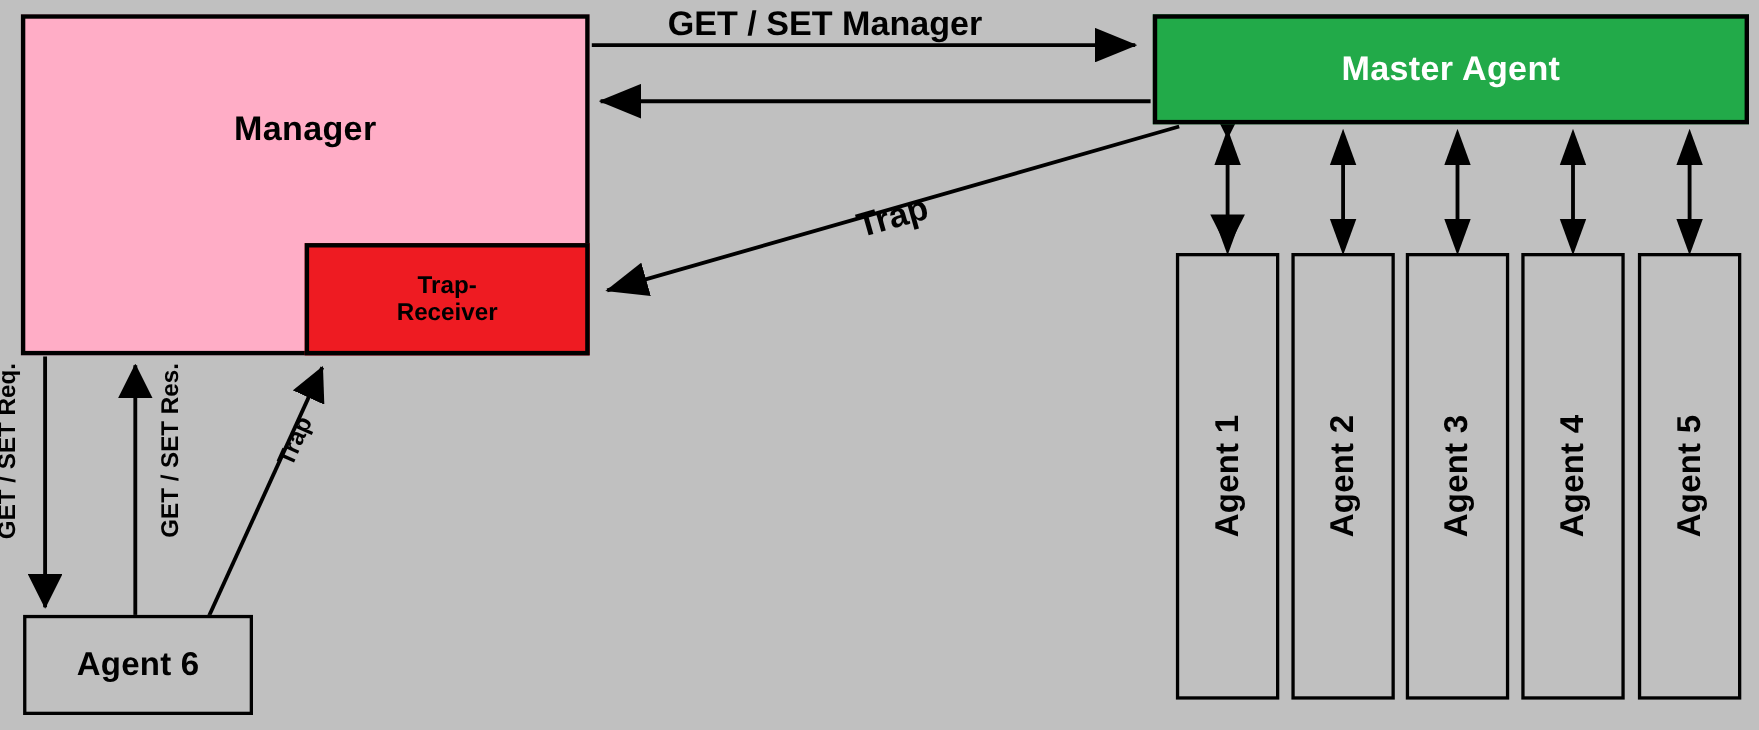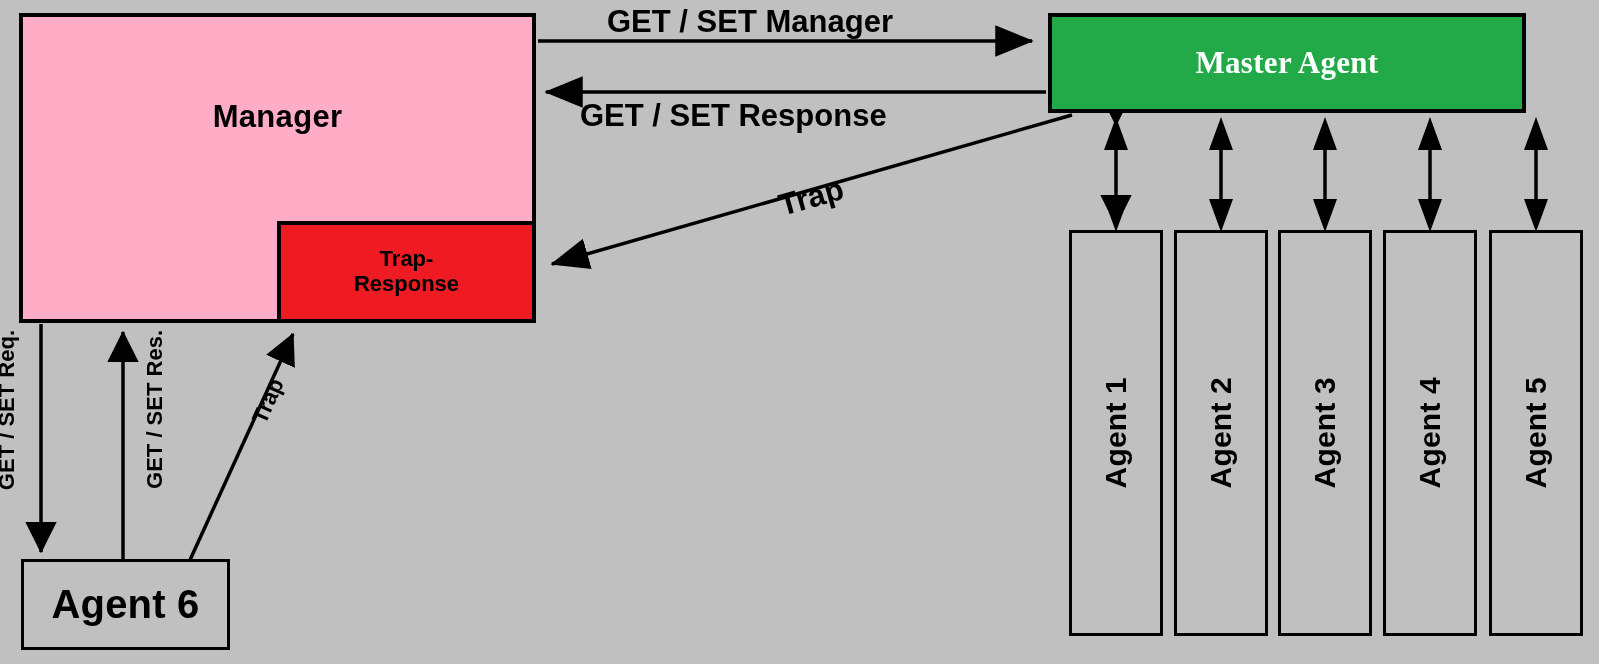--- a/index.html
+++ b/index.html
@@ -56,27 +56,26 @@
     height: 102px;
     background: #ee1b22;
     text-align: center;
     line-height: 1.12;
     font-size: 22px;
     color: #000;
   }
   #master-agent-box {
     left: 1048px;
     top: 13px;
-    width: 478px;
+    width: 542px;
     height: 100px;
     background: #22aa49;
     font-size: 31px;
     color: #ffffff;
     letter-spacing: 0.3px;
-    font-family: Liberation Serif, serif;
   }
   .agent-col {
     position: absolute;
     box-sizing: border-box;
     border: 3px solid #000;
     background: #c0c0c0;
     top: 230px;
     height: 406px;
     width: 94px;
     display: flex;
@@ -92,21 +91,21 @@
     white-space: nowrap;
     letter-spacing: 0.2px;
   }
   #agent6-box {
     left: 21px;
     top: 559px;
     width: 209px;
     height: 91px;
     background: #c0c0c0;
     border-width: 3px;
-    font-size: 40px;
+    font-size: 30px;
     color: #000;
     letter-spacing: 0.2px;
   }
   .edge-label {
     position: absolute;
     font-weight: bold;
     color: #000;
     white-space: nowrap;
   }
   #label-get-set-request {
@@ -214,21 +213,21 @@
     </g>
   </svg>
 
   <div class="box" id="manager-box">
     <span id="manager-label">Manager</span>
   </div>
 
   <div class="box" id="trap-receiver-box">
     <span>
       <span>Trap-</span><br>
-      <span>Response</span>
+      <span>Receiver</span>
     </span>
   </div>
 
   <div class="box" id="master-agent-box">
     <span>Master Agent</span>
   </div>
 
   <div class="agent-col" style="left:1069px;">
     <span class="agent-col-label">Agent 1</span>
   </div>
@@ -244,21 +243,20 @@
   <div class="agent-col" style="left:1489px;">
     <span class="agent-col-label">Agent 5</span>
   </div>
 
   <div class="box" id="agent6-box">
     <span>Agent 6</span>
   </div>
 
   <div class="edge-label" id="label-get-set-request">GET / SET Manager</div>
 
-  <div class="edge-label" id="label-get-set-response">GET / SET Response</div>
 
   <div class="edge-label" id="label-trap-main">Trap</div>
 
   <div class="edge-label" id="label-get-set-req-v">GET / SET Req.</div>
 
   <div class="edge-label" id="label-get-set-res-v">GET / SET Res.</div>
 
   <div class="edge-label" id="label-trap-agent6">Trap</div>
 
 </div>

